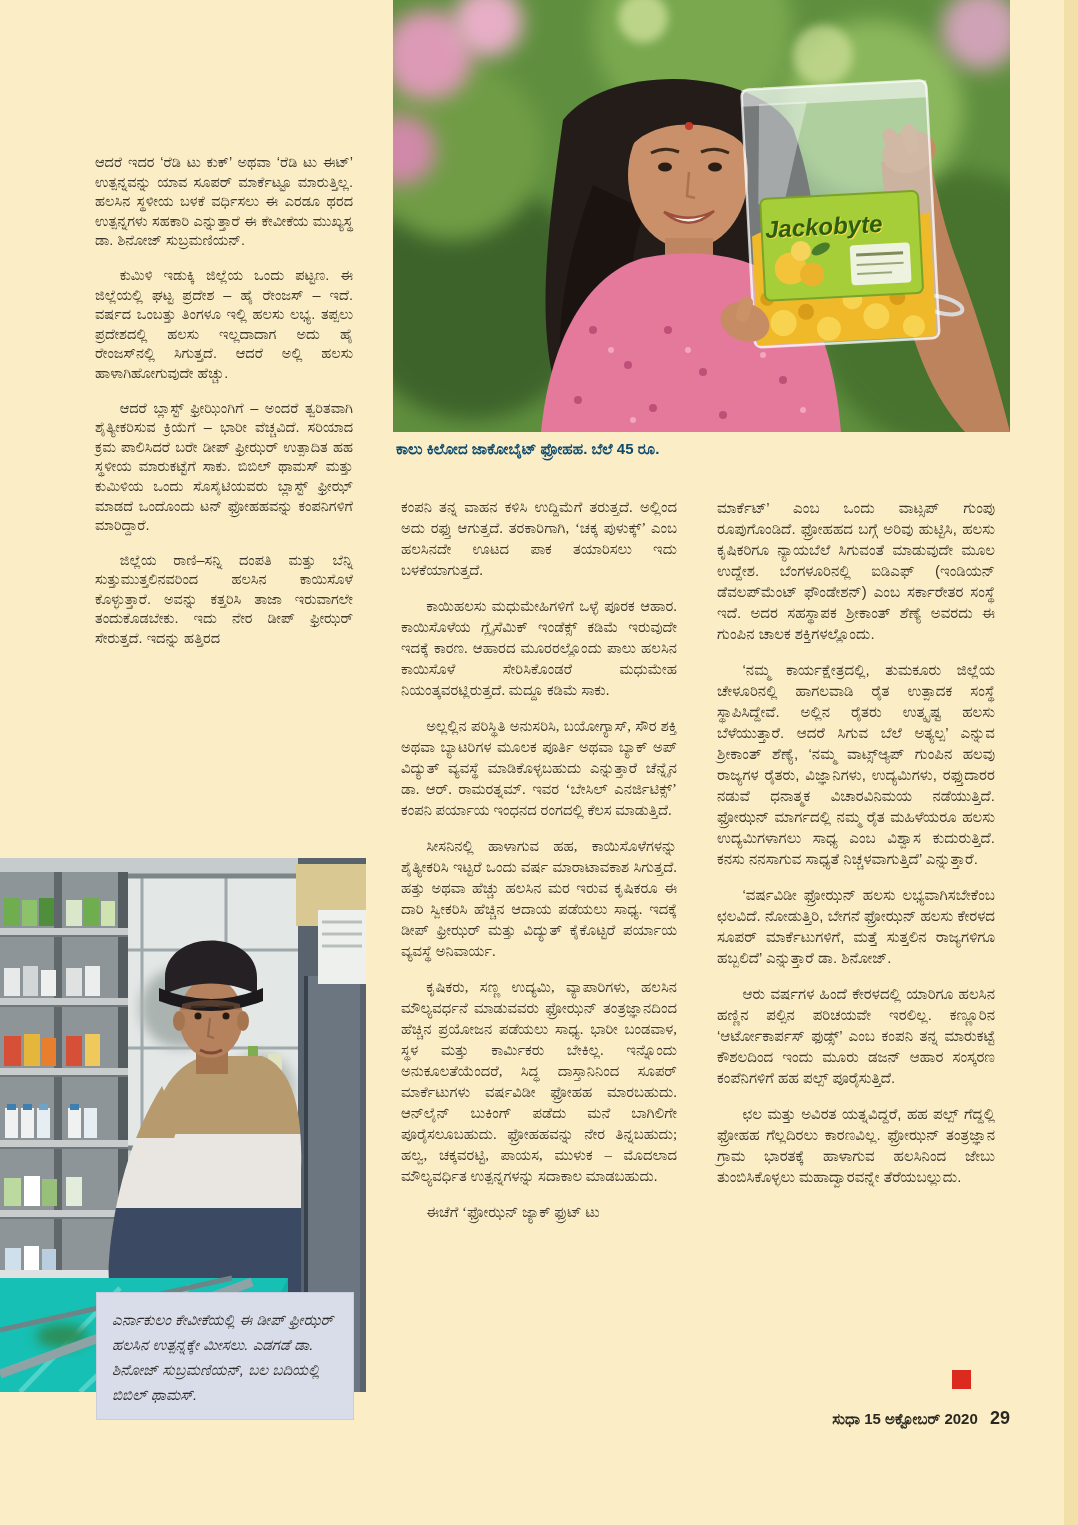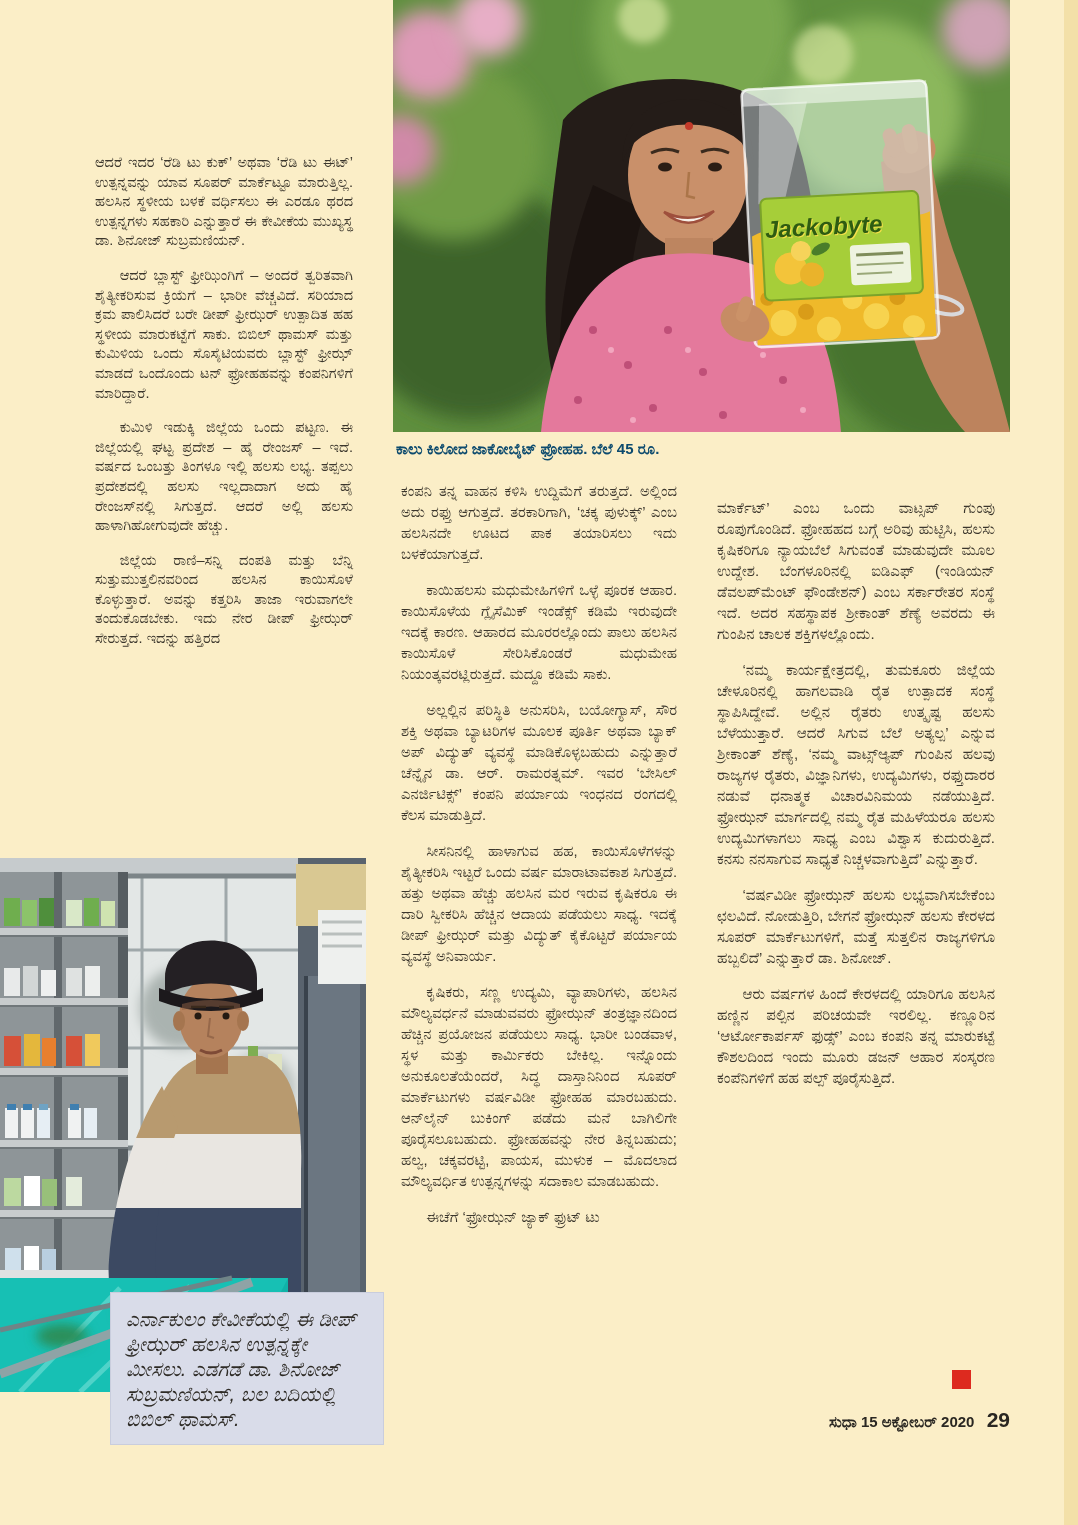--- a/index.html
+++ b/index.html
@@ -5,40 +5,40 @@
   html,body{margin:0;padding:0;}
   body{background:#8a8a8a;font-family:"Liberation Sans",sans-serif;}
   .page{position:relative;width:1078px;height:1525px;background:#fbeec7;overflow:hidden;margin:0 auto;
         color:#3b362c;}
   .edge-strip{position:absolute;right:0;top:0;width:14px;height:100%;background:#f3e0a8;}
   
   .col{position:absolute;text-align:justify;}
   .col p{margin:15px;}
   .col p + p{text-indent:1.7em;}
   .col-left{left:80px;top:138px;width:288px;font-size:14.5px;line-height:19.6px;}
-  .col-mid{left:386px;top:466px;width:306px;font-size:14.8px;line-height:21px;}
+  .col-mid{left:386px;top:482px;width:306px;font-size:14.8px;line-height:21px;font-family:Liberation Serif, serif;}
   .col-right{left:702px;top:482px;width:308px;font-size:15px;line-height:21px;}
   
   figure{margin:0;padding:0;position:absolute;}
   .photo-top{left:393px;top:0;width:617px;height:432px;}
   .photo-left{left:0;top:858px;width:366px;height:534px;}
   figure svg{display:block;width:100%;height:100%;}
   .caption-top{position:absolute;left:396px;top:440px;width:612px;font-size:15px;font-weight:bold;
                color:#0c4a6e;}
-  .caption-box{position:absolute;left:110px;top:1292px;width:238px;background:#d9dce9;
-               padding:15px 20px 13px 16px;font-style:italic;font-size:20px;line-height:25px;
+  .caption-box{position:absolute;left:96px;top:1292px;width:238px;background:#d9dce9;
+               padding:15px 4px 13px 16px;font-style:italic;font-size:15px;line-height:25px;
                color:#2e2b26;box-shadow:0 0 0 1px #c9cddd inset;}
   .brand-label{position:absolute;left:372px;top:212px;width:150px;transform:rotate(-3deg);
                font-weight:bold;font-style:italic;font-size:24px;color:#2e5c12;
                text-shadow:1px 1px 0 #f4e04a;letter-spacing:0;}
   
   .end-marker{position:absolute;left:952px;top:1370px;width:19px;height:19px;background:#dd2a1f;}
   .footer{position:absolute;top:1408px;left:702px;width:308px;text-align:right;font-weight:bold;
           color:#2a2722;font-size:15px;}
-  .footer .pageno{font-size:21px;margin-left:8px;}
+  .footer .pageno{font-size:18px;margin-left:8px;}
 </style>
 </head>
 <body>
 
 <div class="page">
 
   <div class="edge-strip"></div>
 
   <figure class="photo-top">
     <svg viewBox="0 0 617 432" preserveAspectRatio="none">
@@ -284,37 +284,38 @@
       <line x1="0" y1="472" x2="232" y2="420" stroke="#6f8487" stroke-width="5"></line>
       <ellipse cx="174" cy="470" rx="20" ry="14" fill="#e6cf2e" stroke="#8a7a1a" stroke-width="3"></ellipse>
       <ellipse cx="174" cy="470" rx="7" ry="5" fill="#2f3c2a"></ellipse>
     </svg>
   </figure>
 
   <div class="caption-box">ಎರ್ನಾಕುಲಂ ಕೇವೀಕೆಯಲ್ಲಿ ಈ ಡೀಪ್ ಫ್ರೀಝರ್ ಹಲಸಿನ ಉತ್ಪನ್ನಕ್ಕೇ ಮೀಸಲು. ಎಡಗಡೆ ಡಾ. ಶಿನೋಜ್ ಸುಬ್ರಮಣಿಯನ್, ಬಲ ಬದಿಯಲ್ಲಿ ಬಿಬಿಲ್ ಥಾಮಸ್.</div>
 
   <div class="col col-left">
       <p>ಆದರೆ ಇದರ ‘ರೆಡಿ ಟು ಕುಕ್’ ಅಥವಾ ‘ರೆಡಿ ಟು ಈಟ್’ ಉತ್ಪನ್ನವನ್ನು ಯಾವ ಸೂಪರ್ ಮಾರ್ಕೆಟ್ಟೂ ಮಾರುತ್ತಿಲ್ಲ. ಹಲಸಿನ ಸ್ಥಳೀಯ ಬಳಕೆ ವರ್ಧಿಸಲು ಈ ಎರಡೂ ಥರದ ಉತ್ಪನ್ನಗಳು ಸಹಕಾರಿ ಎನ್ನುತ್ತಾರೆ ಈ ಕೇವೀಕೆಯ ಮುಖ್ಯಸ್ಥ ಡಾ. ಶಿನೋಜ್ ಸುಬ್ರಮಣಿಯನ್.</p>
+      <p>ಕುಮಿಳಿ ಇಡುಕ್ಕಿ ಜಿಲ್ಲೆಯ ಒಂದು ಪಟ್ಟಣ. ಈ ಜಿಲ್ಲೆಯಲ್ಲಿ ಘಟ್ಟ ಪ್ರದೇಶ – ಹೈ ರೇಂಜಸ್ – ಇದೆ. ವರ್ಷದ ಒಂಬತ್ತು ತಿಂಗಳೂ ಇಲ್ಲಿ ಹಲಸು ಲಭ್ಯ. ತಪ್ಪಲು ಪ್ರದೇಶದಲ್ಲಿ ಹಲಸು ಇಲ್ಲದಾದಾಗ ಅದು ಹೈ ರೇಂಜಸ್‌ನಲ್ಲಿ ಸಿಗುತ್ತದೆ. ಆದರೆ ಅಲ್ಲಿ ಹಲಸು ಹಾಳಾಗಿಹೋಗುವುದೇ ಹೆಚ್ಚು.</p>
       <p>ಆದರೆ ಬ್ಲಾಸ್ಟ್ ಫ್ರೀಝಿಂಗಿಗೆ – ಅಂದರೆ ತ್ವರಿತವಾಗಿ ಶೈತ್ಯೀಕರಿಸುವ ಕ್ರಿಯೆಗೆ – ಭಾರೀ ವೆಚ್ಚವಿದೆ. ಸರಿಯಾದ ಕ್ರಮ ಪಾಲಿಸಿದರೆ ಬರೇ ಡೀಪ್ ಫ್ರೀಝರ್ ಉತ್ಪಾದಿತ ಹಹ ಸ್ಥಳೀಯ ಮಾರುಕಟ್ಟೆಗೆ ಸಾಕು. ಬಿಬಿಲ್ ಥಾಮಸ್ ಮತ್ತು ಕುಮಿಳಿಯ ಒಂದು ಸೊಸೈಟಿಯವರು ಬ್ಲಾಸ್ಟ್ ಫ್ರೀಝ್ ಮಾಡದೆ ಒಂದೊಂದು ಟನ್ ಫ್ರೋಹಹವನ್ನು ಕಂಪನಿಗಳಿಗೆ ಮಾರಿದ್ದಾರೆ.</p>
-      <p>ಕುಮಿಳಿ ಇಡುಕ್ಕಿ ಜಿಲ್ಲೆಯ ಒಂದು ಪಟ್ಟಣ. ಈ ಜಿಲ್ಲೆಯಲ್ಲಿ ಘಟ್ಟ ಪ್ರದೇಶ – ಹೈ ರೇಂಜಸ್ – ಇದೆ. ವರ್ಷದ ಒಂಬತ್ತು ತಿಂಗಳೂ ಇಲ್ಲಿ ಹಲಸು ಲಭ್ಯ. ತಪ್ಪಲು ಪ್ರದೇಶದಲ್ಲಿ ಹಲಸು ಇಲ್ಲದಾದಾಗ ಅದು ಹೈ ರೇಂಜಸ್‌ನಲ್ಲಿ ಸಿಗುತ್ತದೆ. ಆದರೆ ಅಲ್ಲಿ ಹಲಸು ಹಾಳಾಗಿಹೋಗುವುದೇ ಹೆಚ್ಚು.</p>
       <p>ಜಿಲ್ಲೆಯ ರಾಣಿ–ಸನ್ನಿ ದಂಪತಿ ಮತ್ತು ಬೆನ್ನಿ ಸುತ್ತುಮುತ್ತಲಿನವರಿಂದ ಹಲಸಿನ ಕಾಯಿಸೊಳೆ ಕೊಳ್ಳುತ್ತಾರೆ. ಅವನ್ನು ಕತ್ತರಿಸಿ ತಾಜಾ ಇರುವಾಗಲೇ ತಂದುಕೊಡಬೇಕು. ಇದು ನೇರ ಡೀಪ್ ಫ್ರೀಝರ್ ಸೇರುತ್ತದೆ. ಇದನ್ನು ಹತ್ತಿರದ</p>
     </div>
   <div class="col col-mid">
       <p>ಕಂಪನಿ ತನ್ನ ವಾಹನ ಕಳಿಸಿ ಉದ್ದಿಮೆಗೆ ತರುತ್ತದೆ. ಅಲ್ಲಿಂದ ಅದು ರಫ್ತು ಆಗುತ್ತದೆ. ತರಕಾರಿಗಾಗಿ, ‘ಚಕ್ಕ ಪುಳುಕ್ಕ್’ ಎಂಬ ಹಲಸಿನದೇ ಊಟದ ಪಾಕ ತಯಾರಿಸಲು ಇದು ಬಳಕೆಯಾಗುತ್ತದೆ.</p>
       <p>ಕಾಯಿಹಲಸು ಮಧುಮೇಹಿಗಳಿಗೆ ಒಳ್ಳೆ ಪೂರಕ ಆಹಾರ. ಕಾಯಿಸೊಳೆಯ ಗ್ಲೈಸೆಮಿಕ್ ಇಂಡೆಕ್ಸ್ ಕಡಿಮೆ ಇರುವುದೇ ಇದಕ್ಕೆ ಕಾರಣ. ಆಹಾರದ ಮೂರರಲ್ಲೊಂದು ಪಾಲು ಹಲಸಿನ ಕಾಯಿಸೊಳೆ ಸೇರಿಸಿಕೊಂಡರೆ ಮಧುಮೇಹ ನಿಯಂತ್ಕವರಟ್ಲಿರುತ್ತದೆ. ಮದ್ದೂ ಕಡಿಮೆ ಸಾಕು.</p>
       <p>ಅಲ್ಲಲ್ಲಿನ ಪರಿಸ್ಥಿತಿ ಅನುಸರಿಸಿ, ಬಯೋಗ್ಯಾಸ್, ಸೌರ ಶಕ್ತಿ ಅಥವಾ ಬ್ಯಾಟರಿಗಳ ಮೂಲಕ ಪೂರ್ತಿ ಅಥವಾ ಬ್ಯಾಕ್ ಅಪ್ ವಿದ್ಯುತ್ ವ್ಯವಸ್ಥೆ ಮಾಡಿಕೊಳ್ಳಬಹುದು ಎನ್ನುತ್ತಾರೆ ಚೆನ್ನೈನ ಡಾ. ಆರ್. ರಾಮರತ್ನಮ್. ಇವರ ‘ಬೇಸಿಲ್ ಎನರ್ಜಿಟಿಕ್ಸ್’ ಕಂಪನಿ ಪರ್ಯಾಯ ಇಂಧನದ ರಂಗದಲ್ಲಿ ಕೆಲಸ ಮಾಡುತ್ತಿದೆ.</p>
       <p>ಸೀಸನಿನಲ್ಲಿ ಹಾಳಾಗುವ ಹಹ, ಕಾಯಿಸೊಳೆಗಳನ್ನು ಶೈತ್ಯೀಕರಿಸಿ ಇಟ್ಟರೆ ಒಂದು ವರ್ಷ ಮಾರಾಟಾವಕಾಶ ಸಿಗುತ್ತದೆ. ಹತ್ತು ಅಥವಾ ಹೆಚ್ಚು ಹಲಸಿನ ಮರ ಇರುವ ಕೃಷಿಕರೂ ಈ ದಾರಿ ಸ್ವೀಕರಿಸಿ ಹೆಚ್ಚಿನ ಆದಾಯ ಪಡೆಯಲು ಸಾಧ್ಯ. ಇದಕ್ಕೆ ಡೀಪ್ ಫ್ರೀಝರ್ ಮತ್ತು ವಿದ್ಯುತ್ ಕೈಕೊಟ್ಟರೆ ಪರ್ಯಾಯ ವ್ಯವಸ್ಥೆ ಅನಿವಾರ್ಯ.</p>
       <p>ಕೃಷಿಕರು, ಸಣ್ಣ ಉದ್ಯಮಿ, ವ್ಯಾಪಾರಿಗಳು, ಹಲಸಿನ ಮೌಲ್ಯವರ್ಧನೆ ಮಾಡುವವರು ಫ್ರೋಝನ್ ತಂತ್ರಜ್ಞಾನದಿಂದ ಹೆಚ್ಚಿನ ಪ್ರಯೋಜನ ಪಡೆಯಲು ಸಾಧ್ಯ. ಭಾರೀ ಬಂಡವಾಳ, ಸ್ಥಳ ಮತ್ತು ಕಾರ್ಮಿಕರು ಬೇಕಿಲ್ಲ. ಇನ್ನೊಂದು ಅನುಕೂಲತೆಯೆಂದರೆ, ಸಿದ್ಧ ದಾಸ್ತಾನಿನಿಂದ ಸೂಪರ್ ಮಾರ್ಕೆಟುಗಳು ವರ್ಷವಿಡೀ ಫ್ರೋಹಹ ಮಾರಬಹುದು. ಆನ್‌ಲೈನ್ ಬುಕಿಂಗ್ ಪಡೆದು ಮನೆ ಬಾಗಿಲಿಗೇ ಪೂರೈಸಲೂಬಹುದು. ಫ್ರೋಹಹವನ್ನು ನೇರ ತಿನ್ನಬಹುದು; ಹಲ್ವ, ಚಕ್ಕವರಟ್ಟಿ, ಪಾಯಸ, ಮುಳುಕ – ಮೊದಲಾದ ಮೌಲ್ಯವರ್ಧಿತ ಉತ್ಪನ್ನಗಳನ್ನು ಸದಾಕಾಲ ಮಾಡಬಹುದು.</p>
       <p>ಈಚೆಗೆ ‘ಫ್ರೋಝನ್ ಜ್ಯಾಕ್ ಫ್ರುಟ್ ಟು</p>
     </div>
   <div class="col col-right">
       <p>ಮಾರ್ಕೆಟ್’ ಎಂಬ ಒಂದು ವಾಟ್ಸಪ್ ಗುಂಪು ರೂಪುಗೊಂಡಿದೆ. ಫ್ರೋಹಹದ ಬಗ್ಗೆ ಅರಿವು ಹುಟ್ಟಿಸಿ, ಹಲಸು ಕೃಷಿಕರಿಗೂ ನ್ಯಾಯಬೆಲೆ ಸಿಗುವಂತೆ ಮಾಡುವುದೇ ಮೂಲ ಉದ್ದೇಶ. ಬೆಂಗಳೂರಿನಲ್ಲಿ ಐಡಿಎಫ್ (ಇಂಡಿಯನ್ ಡೆವಲಪ್‌ಮೆಂಟ್ ಫೌಂಡೇಶನ್) ಎಂಬ ಸರ್ಕಾರೇತರ ಸಂಸ್ಥೆ ಇದೆ. ಅದರ ಸಹಸ್ಥಾಪಕ ಶ್ರೀಕಾಂತ್ ಶೆಣ್ಯೆ ಅವರದು ಈ ಗುಂಪಿನ ಚಾಲಕ ಶಕ್ತಿಗಳಲ್ಲೊಂದು.</p>
       <p>‘ನಮ್ಮ ಕಾರ್ಯಕ್ಷೇತ್ರದಲ್ಲಿ, ತುಮಕೂರು ಜಿಲ್ಲೆಯ ಚೇಳೂರಿನಲ್ಲಿ ಹಾಗಲವಾಡಿ ರೈತ ಉತ್ಪಾದಕ ಸಂಸ್ಥೆ ಸ್ಥಾಪಿಸಿದ್ದೇವೆ. ಅಲ್ಲಿನ ರೈತರು ಉತ್ಕೃಷ್ಟ ಹಲಸು ಬೆಳೆಯುತ್ತಾರೆ. ಆದರೆ ಸಿಗುವ ಬೆಲೆ ಅತ್ಯಲ್ಪ’ ಎನ್ನುವ ಶ್ರೀಕಾಂತ್ ಶೆಣ್ಯೆ, ‘ನಮ್ಮ ವಾಟ್ಸ್‌ಆ್ಯಪ್ ಗುಂಪಿನ ಹಲವು ರಾಜ್ಯಗಳ ರೈತರು, ವಿಜ್ಞಾನಿಗಳು, ಉದ್ಯಮಿಗಳು, ರಫ್ತುದಾರರ ನಡುವೆ ಧನಾತ್ಮಕ ವಿಚಾರವಿನಿಮಯ ನಡೆಯುತ್ತಿದೆ. ಫ್ರೋಝನ್ ಮಾರ್ಗದಲ್ಲಿ ನಮ್ಮ ರೈತ ಮಹಿಳೆಯರೂ ಹಲಸು ಉದ್ಯಮಿಗಳಾಗಲು ಸಾಧ್ಯ ಎಂಬ ವಿಶ್ವಾಸ ಕುದುರುತ್ತಿದೆ. ಕನಸು ನನಸಾಗುವ ಸಾಧ್ಯತೆ ನಿಚ್ಚಳವಾಗುತ್ತಿದೆ’ ಎನ್ನುತ್ತಾರೆ.</p>
       <p>‘ವರ್ಷವಿಡೀ ಫ್ರೋಝನ್ ಹಲಸು ಲಭ್ಯವಾಗಿಸಬೇಕೆಂಬ ಛಲವಿದೆ. ನೋಡುತ್ತಿರಿ, ಬೇಗನೆ ಫ್ರೋಝನ್ ಹಲಸು ಕೇರಳದ ಸೂಪರ್ ಮಾರ್ಕೆಟುಗಳಿಗೆ, ಮತ್ತೆ ಸುತ್ತಲಿನ ರಾಜ್ಯಗಳಿಗೂ ಹಬ್ಬಲಿದೆ’ ಎನ್ನುತ್ತಾರೆ ಡಾ. ಶಿನೋಜ್.</p>
       <p>ಆರು ವರ್ಷಗಳ ಹಿಂದೆ ಕೇರಳದಲ್ಲಿ ಯಾರಿಗೂ ಹಲಸಿನ ಹಣ್ಣಿನ ಪಲ್ಪಿನ ಪರಿಚಯವೇ ಇರಲಿಲ್ಲ. ಕಣ್ಣೂರಿನ ‘ಆರ್ಟೋಕಾರ್ಪಸ್ ಫುಡ್ಸ್’ ಎಂಬ ಕಂಪನಿ ತನ್ನ ಮಾರುಕಟ್ಟೆ ಕೌಶಲದಿಂದ ಇಂದು ಮೂರು ಡಜನ್ ಆಹಾರ ಸಂಸ್ಕರಣ ಕಂಪೆನಿಗಳಿಗೆ ಹಹ ಪಲ್ಪ್ ಪೂರೈಸುತ್ತಿದೆ.</p>
+      <p>ಛಲ ಮತ್ತು ಅವಿರತ ಯತ್ನವಿದ್ದರೆ, ಹಹ ಪಲ್ಪ್ ಗೆದ್ದಲ್ಲಿ ಫ್ರೋಹಹ ಗೆಲ್ಲದಿರಲು ಕಾರಣವಿಲ್ಲ. ಫ್ರೋಝನ್ ತಂತ್ರಜ್ಞಾನ ಗ್ರಾಮ ಭಾರತಕ್ಕೆ ಹಾಳಾಗುವ ಹಲಸಿನಿಂದ ಜೇಬು ತುಂಬಿಸಿಕೊಳ್ಳಲು ಮಹಾದ್ವಾರವನ್ನೇ ತೆರೆಯಬಲ್ಲುದು.</p>
     </div>
 
   <div class="end-marker"></div>
 
   <div class="footer">
     <span>ಸುಧಾ</span>
     <span>15 ಅಕ್ಟೋಬರ್ 2020</span>
     <span class="pageno">29</span>
   </div>
 

